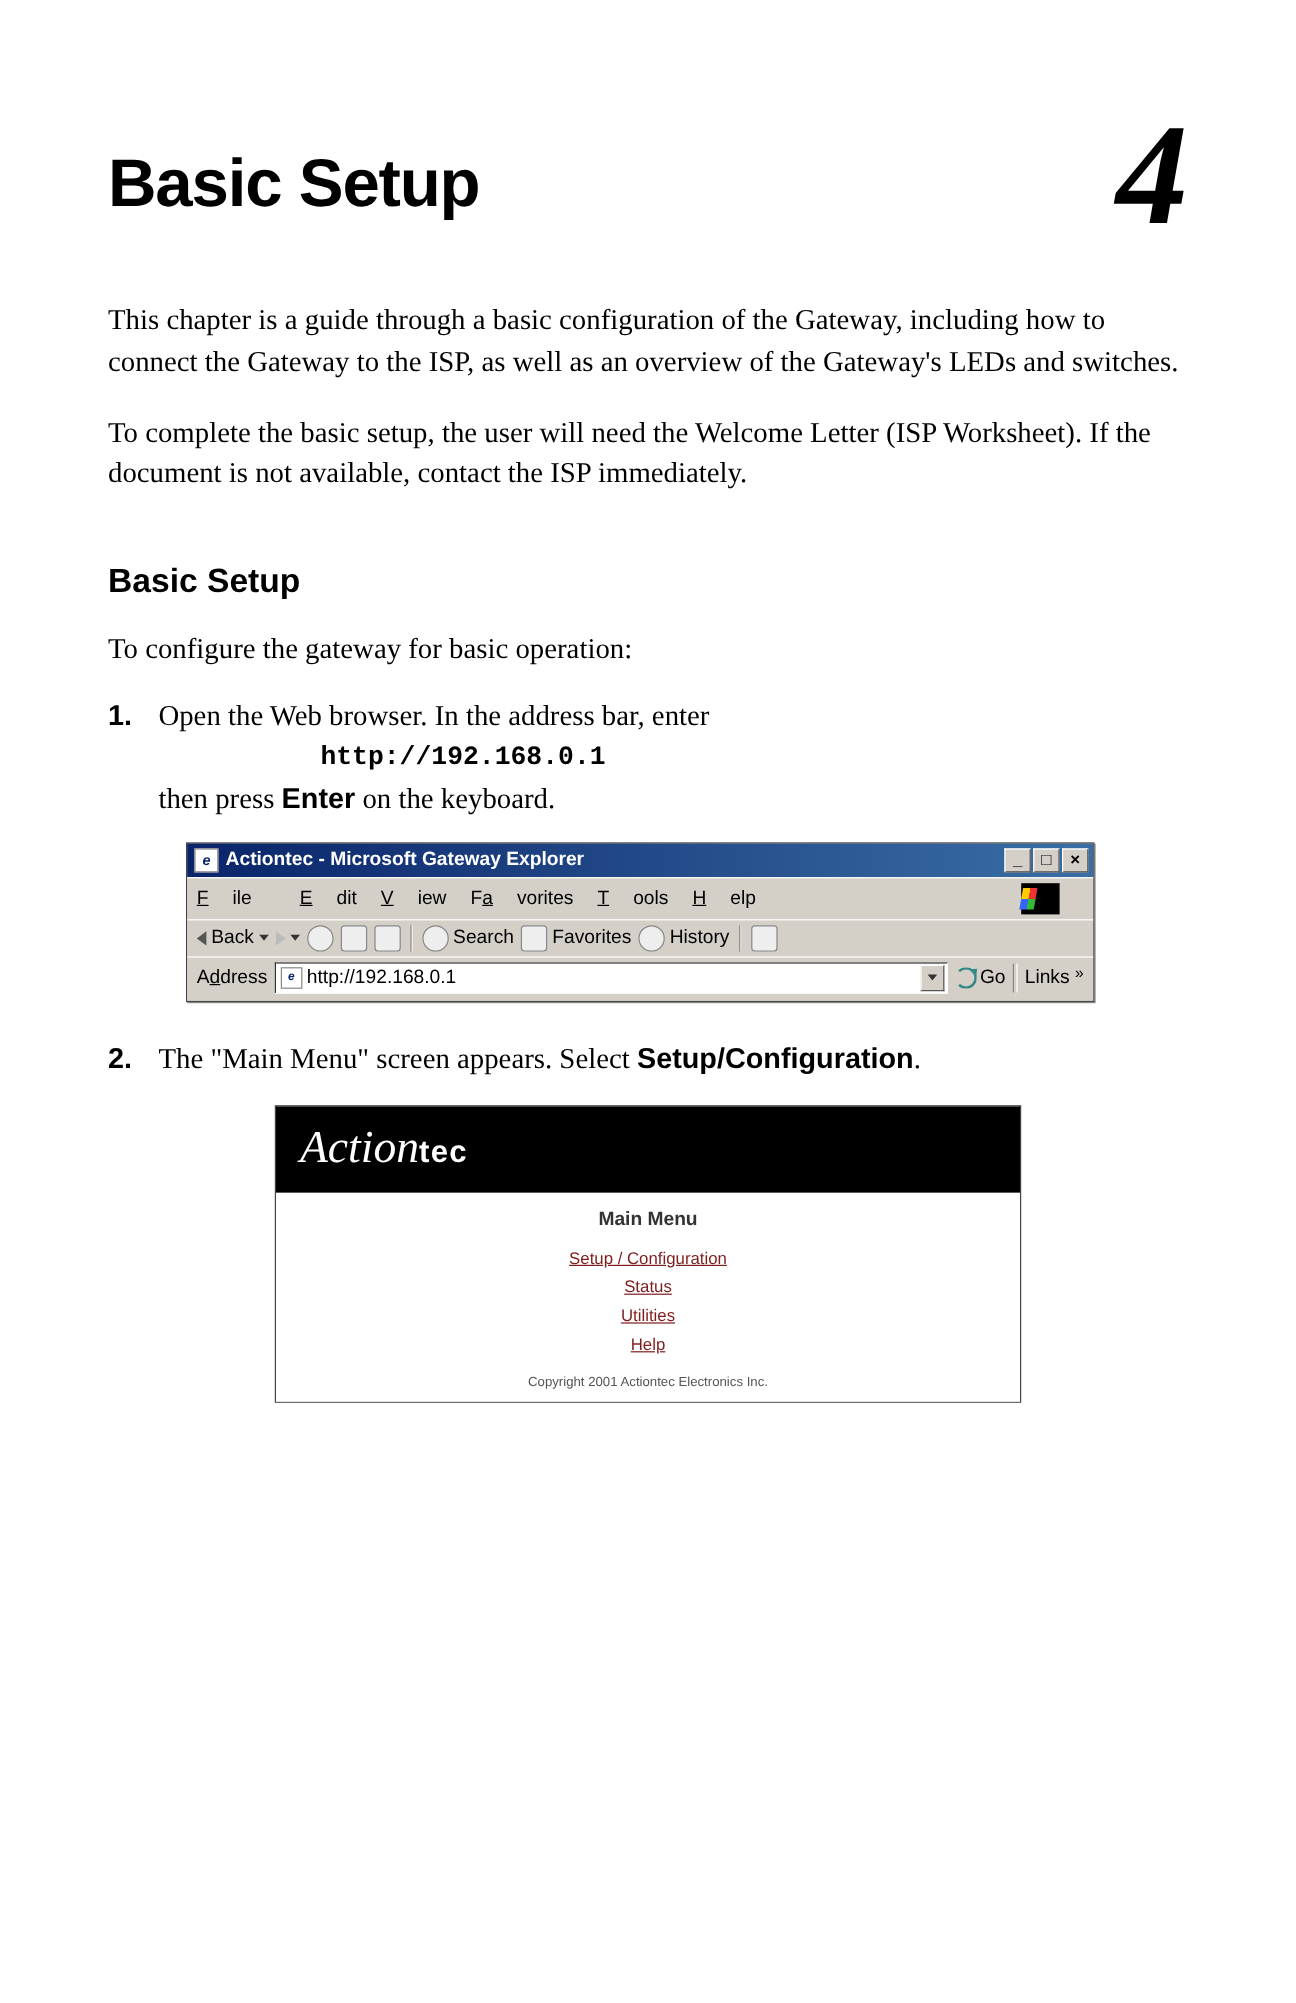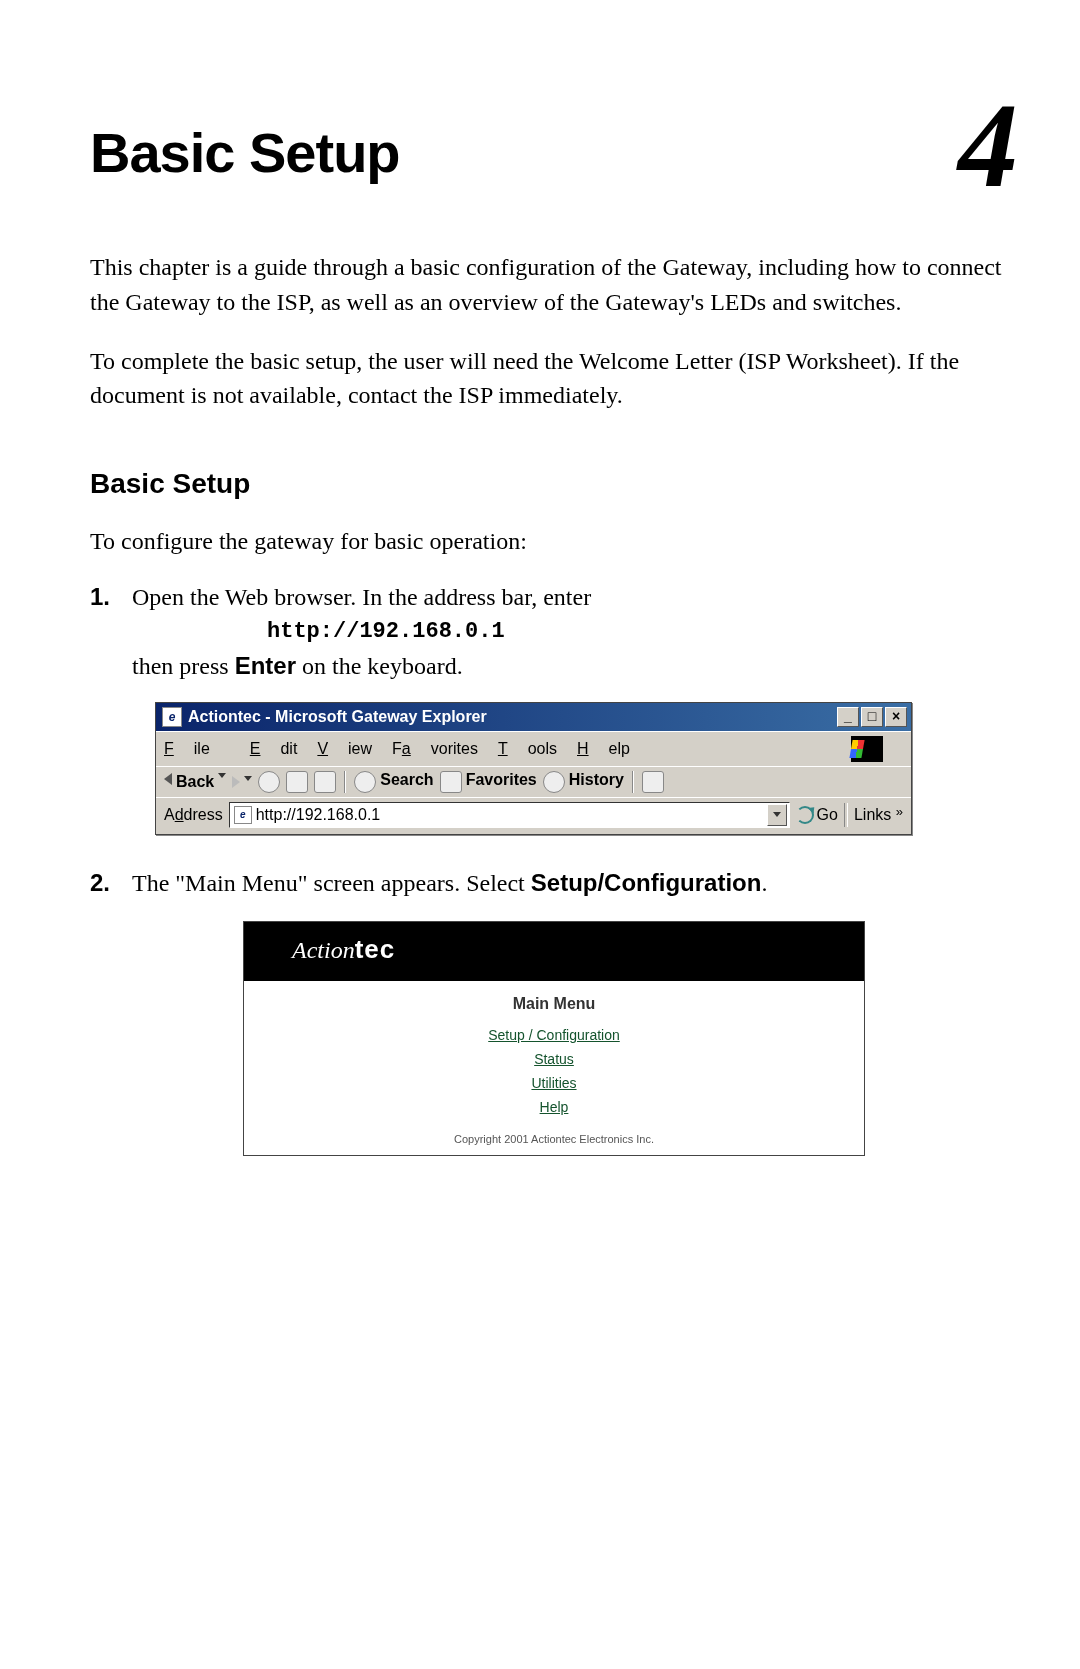--- a/index.html
+++ b/index.html
@@ -7,21 +7,21 @@
     padding: 0;
     background: #fff;
     font-family: Georgia, 'Times New Roman', serif;
     color: #000;
   }
   .page {
     width: 1080px;
     height: 1669px;
     position: relative;
     box-sizing: border-box;
-    padding: 120px 62px 60px 90px;
+    padding: 120px 90px 60px 90px;
   }
   .chapter-head {
     display: flex;
     justify-content: space-between;
     align-items: flex-start;
     margin-bottom: 65px;
   }
   .chapter-title {
     font-family: Arial, Helvetica, sans-serif;
     font-weight: 900;
@@ -177,21 +177,21 @@
     margin: 0 2px;
   }
   .tb-icon {
     width: 20px; height: 20px;
     border: 1px solid #888;
     border-radius: 50%;
     display: inline-block;
     background: #eee;
   }
   .tb-icon.square { border-radius: 3px; }
-  .tb-item { display: flex; align-items: flex-start; gap: 4px; font-weight: bold; }
+  .tb-item { display: flex; align-items: center; gap: 4px; }
   .ie-addr {
     background: #d4d0c8;
     padding: 4px 8px 6px 8px;
     border-top: 1px solid #fff;
     display: flex;
     align-items: center;
     gap: 6px;
   }
   .addr-label .ul { text-decoration: underline; }
   .addr-box {
@@ -258,31 +258,31 @@
     width: 620px;
     border: 1px solid #444;
     font-family: Arial, Helvetica, sans-serif;
   }
   .at-header {
     background: #000;
     color: #fff;
     padding: 12px 20px 16px 20px;
     font-size: 26px;
   }
-  .at-brand-a { font-style: italic; font-family: 'Brush Script MT', cursive; font-size: 24px; margin-left: 28px; }
+  .at-brand-a { font-style: italic; font-family: 'Brush Script MT', cursive; font-size: 38px; }
   .at-brand-tec { font-weight: 700; letter-spacing: 1px; }
   .at-body {
     background: #fff;
     text-align: center;
     padding: 14px 0 10px 0;
     font-size: 14px;
     color: #333;
   }
   .at-title { font-weight: 700; font-size: 16px; margin-bottom: 14px; }
-  .at-link { margin: 8px 0; text-decoration: underline; color: #14532d; }
+  .at-link { margin: 8px 0; text-decoration: underline; color: #7f1d1d; }
   .at-copy {
     font-size: 11px;
     margin-top: 18px;
     color: #555;
   }
 
   .page-number {
     position: absolute;
     bottom: 50px;
     left: 0; right: 0;

